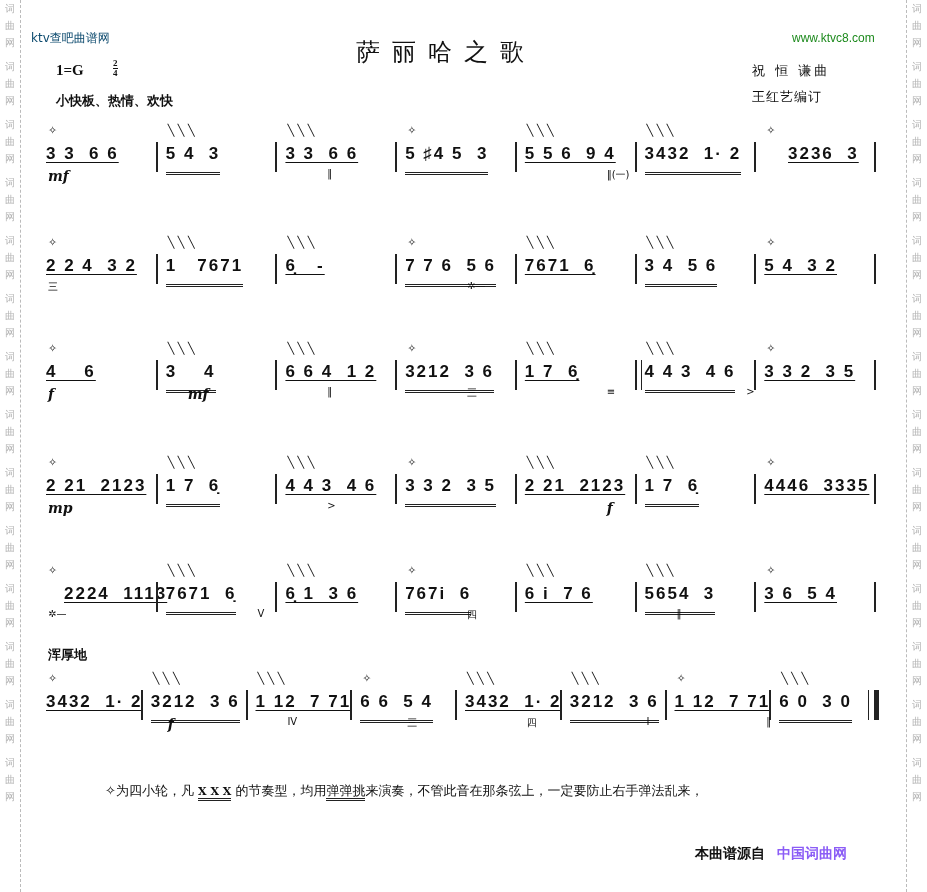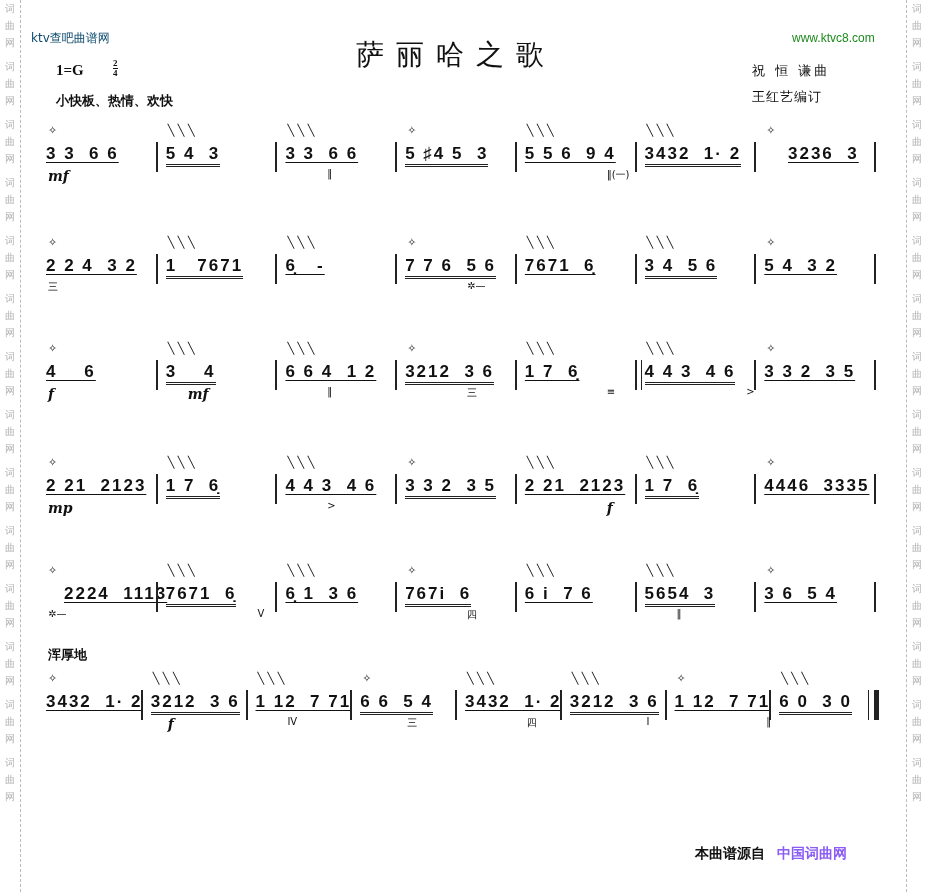--- a/index.html
+++ b/index.html
@@ -13,42 +13,42 @@
     display: flex; flex-direction: column; align-items: center;
     font-size: 10px; color: #b5b5b5; line-height: 17px;
   }
   .wm-strip.left { left: 0; border-right: 1px dashed #bbb; }
   .wm-strip.right { right: 0; border-left: 1px dashed #bbb; }
   .wm-group { margin-bottom: 7px; display: flex; flex-direction: column; align-items: center; }
 
   .site-left { position: absolute; left: 31px; top: 30px; font-size: 12px; color: #0c4a6e; }
   .site-right { position: absolute; left: 792px; top: 31px; font-size: 12px; color: #1d8a1d; font-family: "Liberation Sans", sans-serif; }
 
-  .title { position: absolute; left: 356px; top: 36px; font-size: 28px; letter-spacing: 12px; font-family: Liberation Mono, monospace; }
+  .title { position: absolute; left: 356px; top: 36px; font-size: 24px; letter-spacing: 12px; font-family: Liberation Mono, monospace; }
   .key { position: absolute; left: 56px; top: 62px; font-size: 15px; font-weight: bold; font-family: "Liberation Serif", serif; }
   .timesig { position: absolute; left: 113px; top: 59px; font-size: 9px; font-weight: bold; line-height: 9px; text-align: center; font-family: "Liberation Serif", serif; }
   .timesig span { display: block; }
   .timesig .bar { border-top: 1px solid #111; }
   .tempo { position: absolute; left: 56px; top: 92px; font-size: 13px; font-weight: bold; }
   .composer { position: absolute; left: 752px; top: 62px; font-size: 13px; letter-spacing: 3px; font-family: "DejaVu Serif", serif; }
   .arranger { position: absolute; left: 752px; top: 88px; font-size: 13px; letter-spacing: 1px; font-family: "DejaVu Serif", serif; }
 
   
   .row { position: absolute; left: 40px; width: 846px; height: 60px; }
   .bar-line { position: absolute; top: 22px; width: 2px; height: 30px; background: #222; }
   .bar-line.double::after { content:""; position:absolute; left:6px; top:0; width:1px; height:30px; background:#222; }
   .bar-line.final { width: 5px; }
   .bar-line.final::before { content:""; position:absolute; left:-6px; top:0; width:1px; height:30px; background:#222; }
   .notes {
     position: absolute; top: 24px;
     font-family: "Liberation Sans", sans-serif; font-weight: bold; font-size: 17px;
     letter-spacing: 2px; white-space: pre;
   }
   .notes .u1 { text-decoration: underline; text-underline-offset: 3px; }
-  .notes .u2 { border-bottom: 3px double #222; padding-bottom: 1px; }
+  .notes .u2 { border-bottom: 3px double #222; padding-bottom: 9px; }
   .mark { position: absolute; font-size: 11px; white-space: pre; font-family: "DejaVu Sans", sans-serif; }
   .dyn { position: absolute; font-size: 14px; font-style: italic; font-weight: bold; font-family: "DejaVu Serif", serif; }
   .sub { position: absolute; font-size: 10px; white-space: pre; }
   .expr { position: absolute; font-size: 13px; font-weight: bold; }
 
   .notes-block { position: absolute; left: 72px; top: 778px; font-size: 13px; line-height: 25px; font-family: "DejaVu Serif", serif; }
   .notes-block .lbl { font-weight: bold; font-family: "DejaVu Sans", sans-serif; }
   .notes-block .ul2 { border-bottom: 3px double #222; }
   .source { position: absolute; left: 695px; top: 845px; font-size: 14px; font-weight: bold; }
   .source .brand { color: #8b5cf6; margin-left: 12px; }
@@ -376,17 +376,18 @@
       <div class="dyn" style="left: 127.714px; top: 48px;">f</div>
       <div class="sub" style="left: 247.429px; top: 48px;">IV</div>
       <div class="sub" style="left: 367.143px; top: 48px;">三</div>
       <div class="sub" style="left: 486.857px; top: 48px;">四</div>
       <div class="sub" style="left: 606.571px; top: 48px;">I</div>
       <div class="sub" style="left: 726.286px; top: 48px;">‖</div>
     </div>
   </div>
 
 <div class="notes-block">
+  <div style="padding-left:33px"><span>✧为四小轮，凡 </span><span class="ul2" style="font-weight:bold;font-size:11px">X X X</span><span> 的节奏型，均用</span><span class="ul2">弹弹挑</span><span>来演奏，不管此音在那条弦上，一定要防止右手弹法乱来，</span></div>
 </div>
 
 <div class="source">
   <span>本曲谱源自</span><span class="brand">中国词曲网</span>
 </div>
 
 </body></html>

